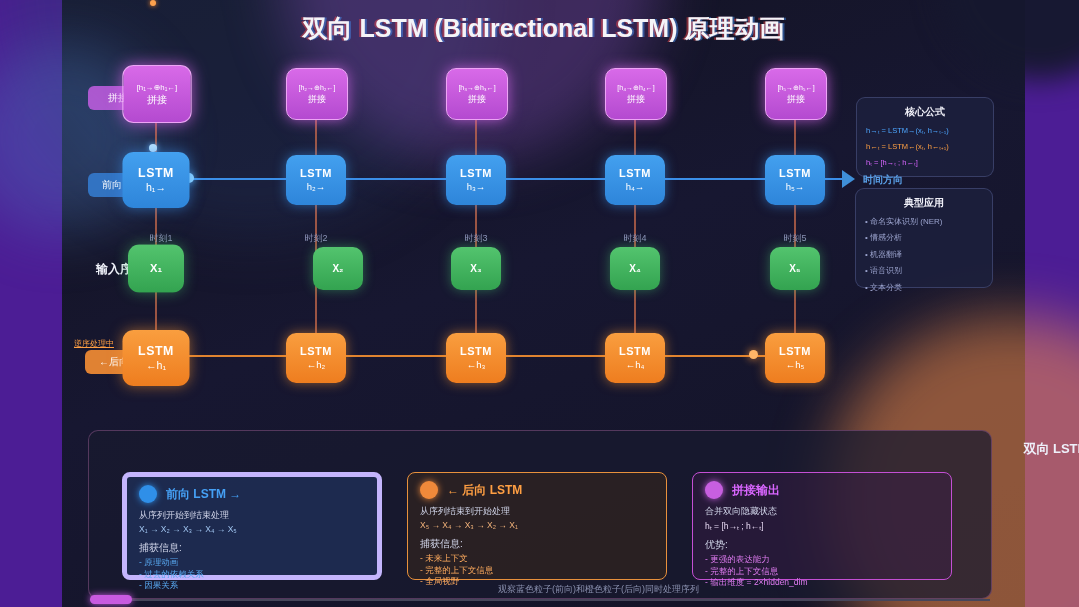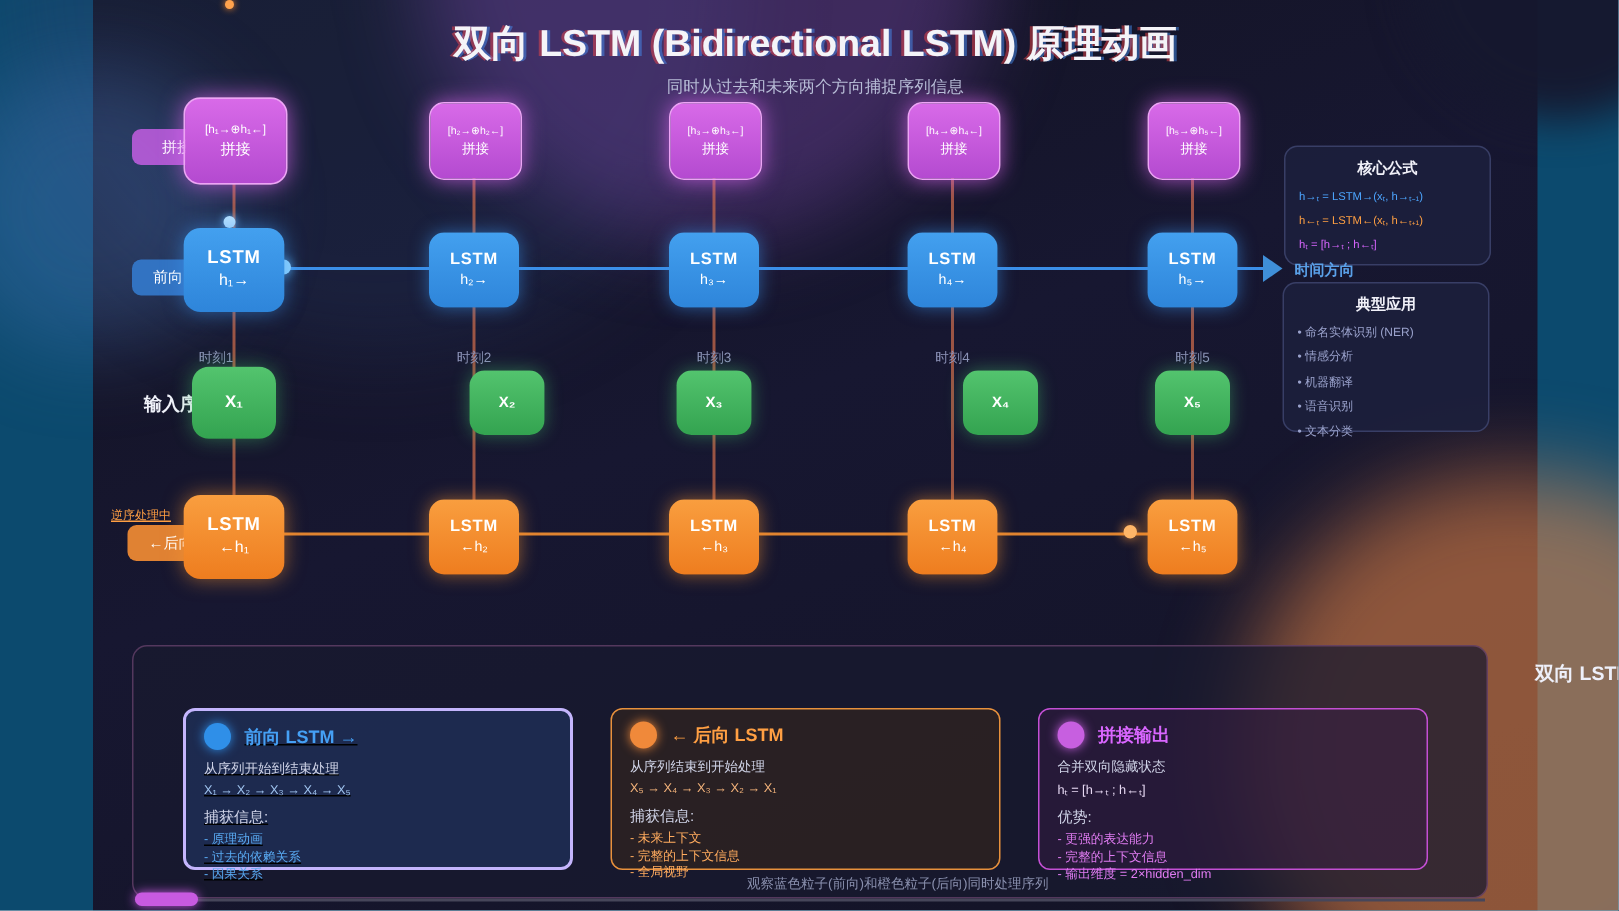--- a/index.html
+++ b/index.html
@@ -1,17 +1,17 @@
 <!DOCTYPE html>
 <html><head>
 <meta charset="utf-8">
 <style>
   html,body{margin:0;padding:0;}
   body{font-family:"Liberation Sans",sans-serif;background:#ffffff;}
-  #root{position:relative;width:1079px;height:607px;overflow:hidden;background:#0c4a6e;}
+  #root{position:relative;width:1079px;height:607px;overflow:hidden;background:#4c1d95;}
 
   
   .stage{position:absolute;left:62px;top:0;width:963px;height:607px;
          background:linear-gradient(160deg,#12121f 0%,#171731 45%,#131325 100%);z-index:0;}
   .blob{position:absolute;border-radius:50%;z-index:1;filter:blur(28px);pointer-events:none;}
   .blob-darktopleft{left:5px;top:-255px;width:490px;height:490px;background:rgba(40,58,105,0.30);}
   .blob-blueleft{left:-34px;top:42px;width:192px;height:192px;background:rgba(75,120,190,0.35);}
   .blob-purpletop{left:280px;top:-220px;width:380px;height:380px;background:rgba(125,75,175,0.40);}
   .blob-darktopright{left:940px;top:-120px;width:200px;height:200px;background:rgba(22,24,46,0.97);filter:blur(14px);}
   .blob-orangebottom{left:825px;top:315px;width:370px;height:370px;background:rgba(242,140,75,0.55);}
@@ -76,21 +76,21 @@
        border-left:13px solid #3f8fd8;border-top:9px solid transparent;border-bottom:9px solid transparent;}
   .time-dir-label{position:absolute;left:863px;top:173px;color:#5aa0e8;font-size:10px;font-weight:bold;z-index:3;}
 
   
   .explainer{position:absolute;left:88px;top:430px;width:902px;height:167px;
        background:rgba(24,26,47,.74);border:1px solid rgba(160,95,150,.45);border-radius:10px;z-index:2;}
   .explainer-title{position:absolute;left:88px;top:440px;width:1056px;text-align:right;
        color:#eef0fa;font-size:13px;font-weight:bold;z-index:3;}
   .card{position:absolute;top:472px;width:260px;height:108px;border-radius:8px;
        padding:8px 12px;box-sizing:border-box;z-index:3;}
-  .card-blue{left:122px;background:rgba(35,60,110,.52);border:2px solid #c4b5fd;text-decoration:underline;}
+  .card-blue{left:122px;background:rgba(35,60,110,.52);border:5px solid #c4b5fd;}
   .card-orange{left:407px;background:rgba(58,40,24,.52);border:1px solid #e8913c;}
   .card-purple{left:692px;background:rgba(60,28,72,.42);border:1px solid #c44fd4;}
   .card-header{display:flex;align-items:center;margin-bottom:6px;}
   .card-dot{width:18px;height:18px;border-radius:50%;margin-right:9px;}
   .dot-blue{background:#2f8fe8;box-shadow:0 0 7px #2f8fe8;}
   .dot-orange{background:#f0893a;box-shadow:0 0 7px #f0893a;}
   .dot-purple{background:#c75fe0;box-shadow:0 0 7px #c75fe0;}
   .card-title{font-size:12px;font-weight:bold;}
   .t-blue{color:#45a0f5;}.t-orange{color:#ff9f43;}.t-purple{color:#d966ff;}
   .card-desc{color:#d0d4e8;font-size:9px;margin:2px 0;}
@@ -113,21 +113,20 @@
 <div id="root">
 
   <div class="stage"></div>
   <div class="blob blob-darktopleft"></div>
   <div class="blob blob-blueleft"></div>
   <div class="blob blob-purpletop"></div>
   <div class="blob blob-darktopright"></div>
   <div class="blob blob-orangebottom"></div>
 
   <div class="main-title">双向 LSTM (Bidirectional LSTM) 原理动画</div>
-  <div class="subtitle">同时从过去和未来两个方向捕捉序列信息</div>
 
   <div class="vline" style="left:155px;top:92px;height:270px;"></div>
   <div class="vline" style="left:315px;top:92px;height:268px;"></div>
   <div class="vline" style="left:475px;top:92px;height:268px;"></div>
   <div class="vline" style="left:634px;top:92px;height:268px;"></div>
   <div class="vline" style="left:794px;top:92px;height:268px;"></div>
 
   <div class="hline-fwd"></div>
   <div class="hline-bwd"></div>
 
@@ -144,21 +143,21 @@
   <div class="input-seq-label">输入序列</div>
 
   <div class="box concat-box active" style="left:126px;top:68px;">
     <div class="concat-line1">[h₁→⊕h₁←]</div>
     <div class="concat-line2">拼接</div>
   </div>
   <div class="box blue-box active" style="left:126px;top:155px;">
     <div class="lstm-label">LSTM</div>
     <div class="state-label">h₁→</div>
   </div>
-  <div class="time-label" style="left:114px;top:232px;">时刻1</div>
+  <div class="time-label" style="left:131px;top:232px;">时刻1</div>
   <div class="box green-box active" style="left:131px;top:247px;">
     <div>X₁</div>
   </div>
   <div class="box orange-box active" style="left:126px;top:333px;">
     <div class="lstm-label">LSTM</div>
     <div class="state-label">←h₁</div>
   </div>
 
   <div class="box concat-box" style="left:286px;top:68px;">
     <div class="concat-line1">[h₂→⊕h₂←]</div>
@@ -196,21 +195,21 @@
 
   <div class="box concat-box" style="left:605px;top:68px;">
     <div class="concat-line1">[h₄→⊕h₄←]</div>
     <div class="concat-line2">拼接</div>
   </div>
   <div class="box blue-box" style="left:605px;top:155px;">
     <div class="lstm-label">LSTM</div>
     <div class="state-label">h₄→</div>
   </div>
   <div class="time-label" style="left:605px;top:232px;">时刻4</div>
-  <div class="box green-box" style="left:642px;top:247px;">
+  <div class="box green-box" style="left:610px;top:247px;">
     <div>X₄</div>
   </div>
   <div class="box orange-box" style="left:605px;top:333px;">
     <div class="lstm-label">LSTM</div>
     <div class="state-label">←h₄</div>
   </div>
 
   <div class="box concat-box" style="left:765px;top:68px;">
     <div class="concat-line1">[h₅→⊕h₅←]</div>
     <div class="concat-line2">拼接</div>

